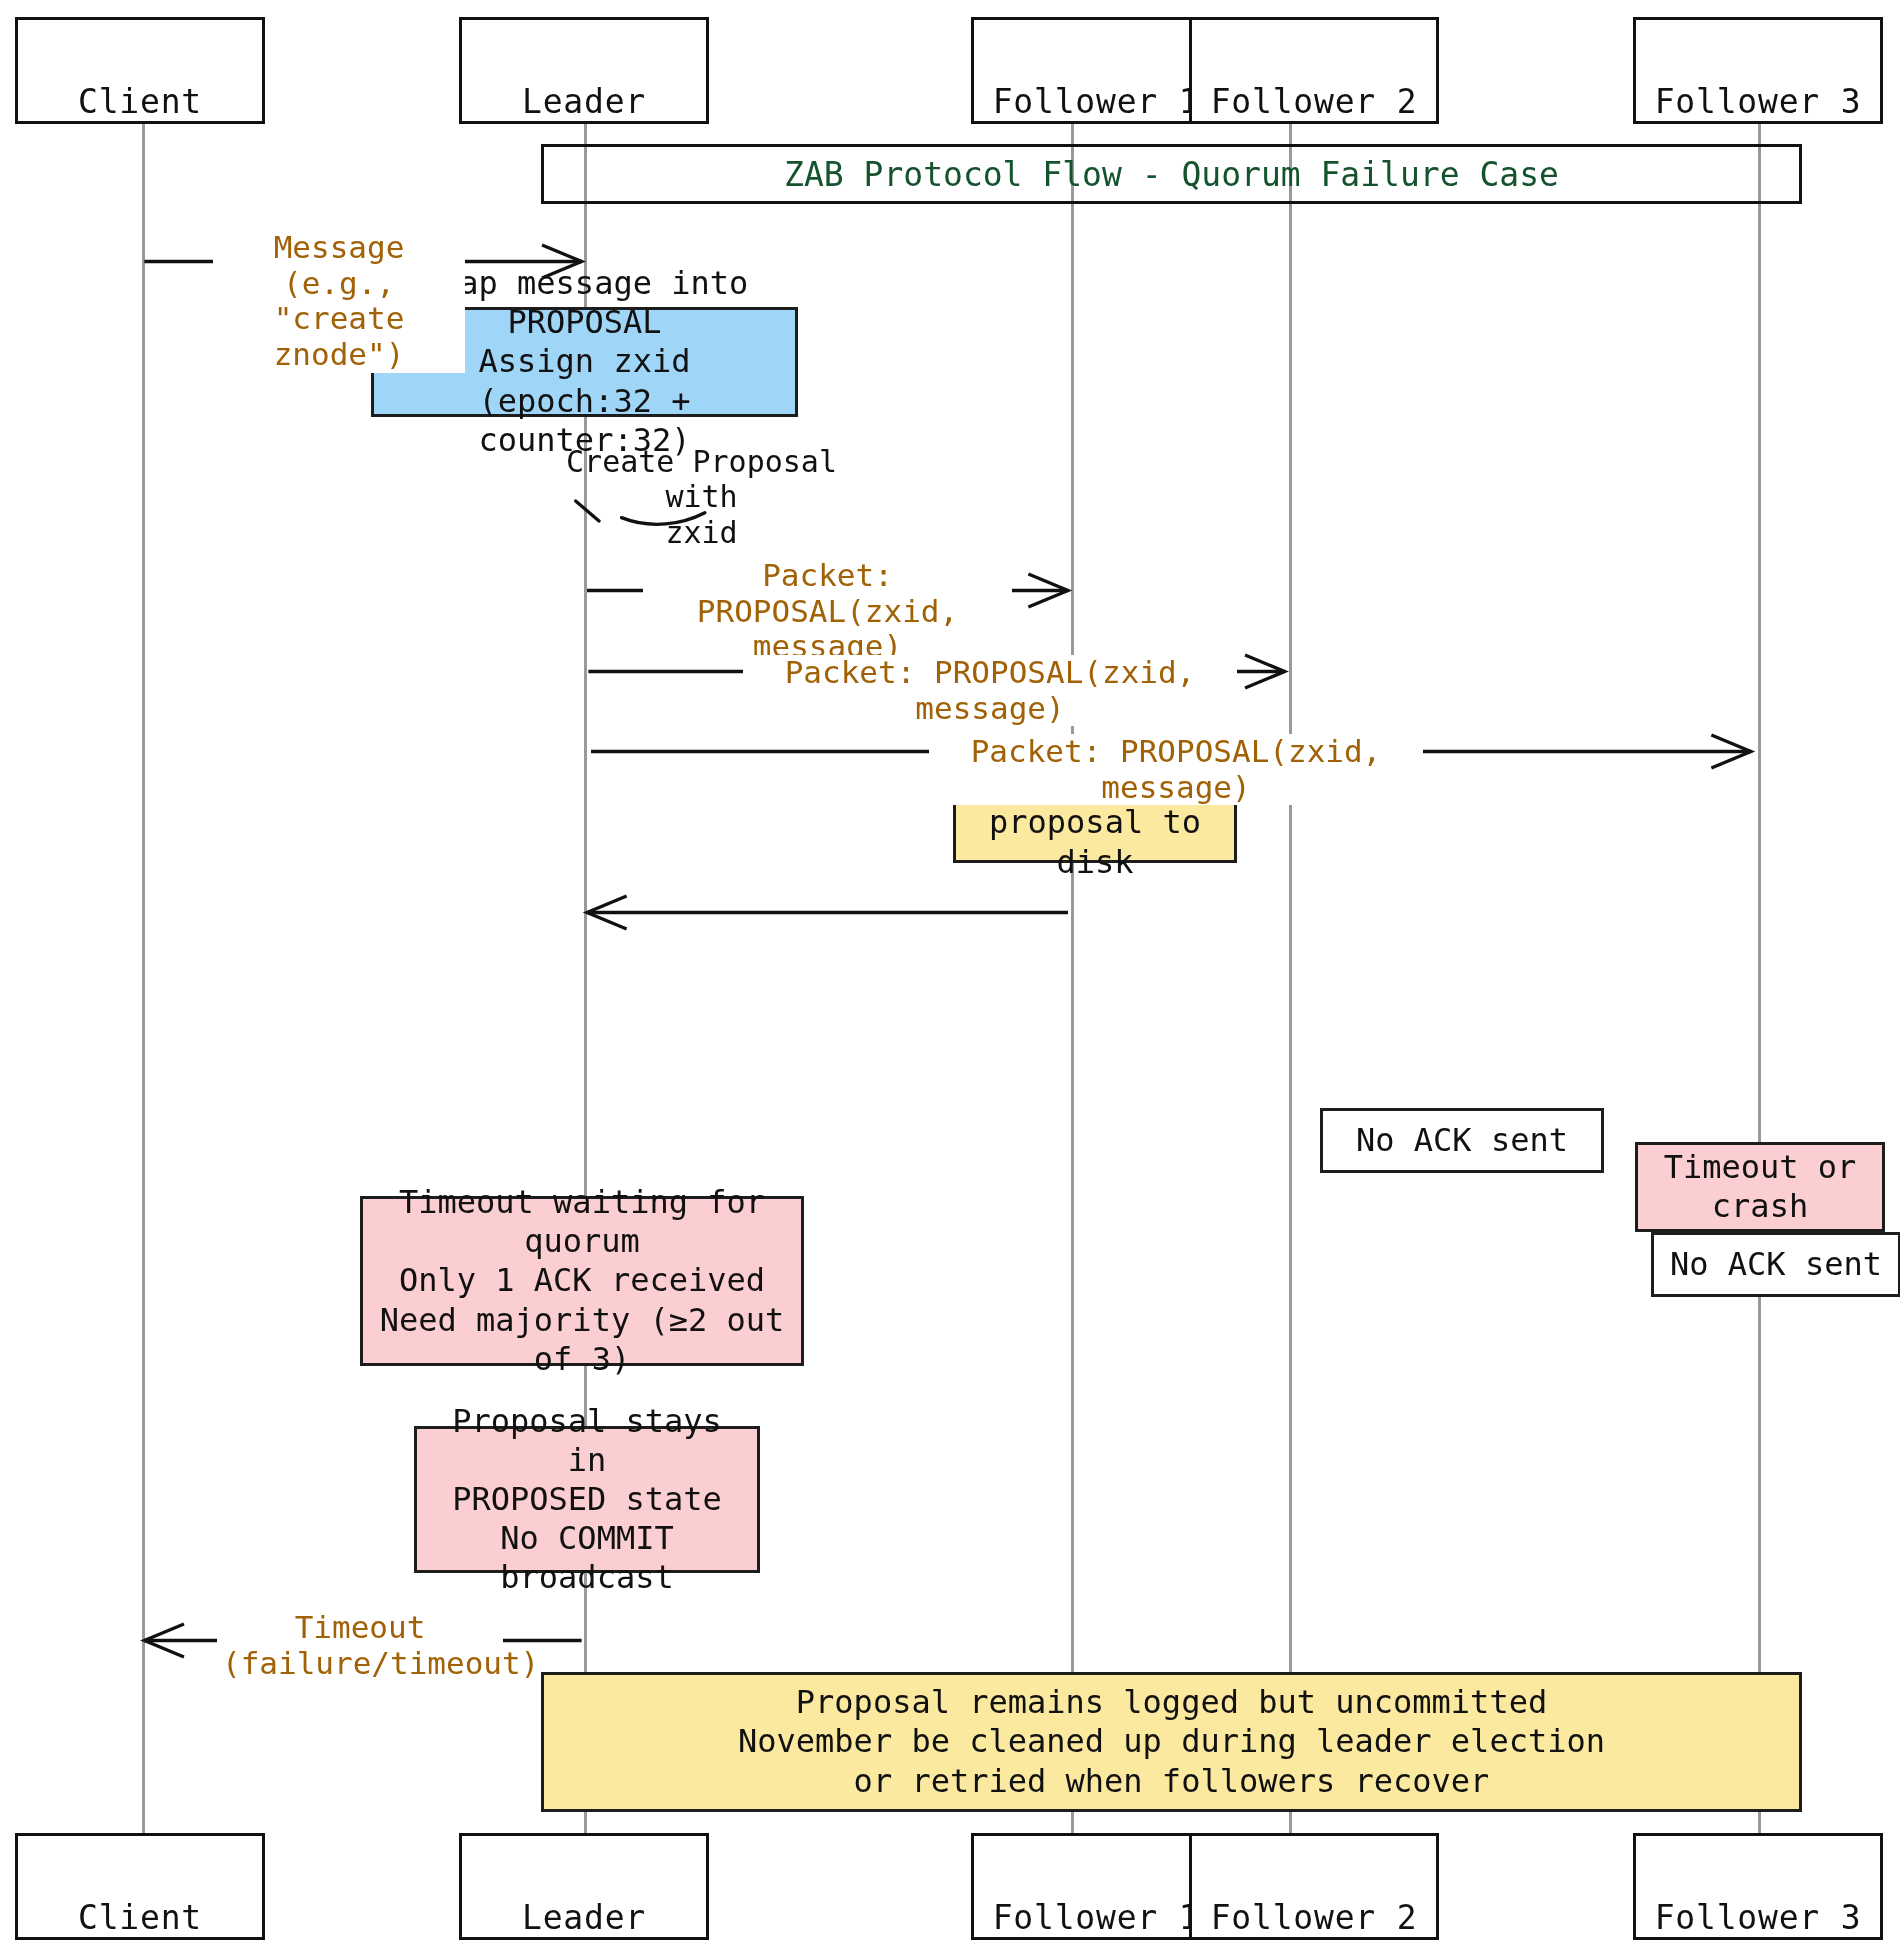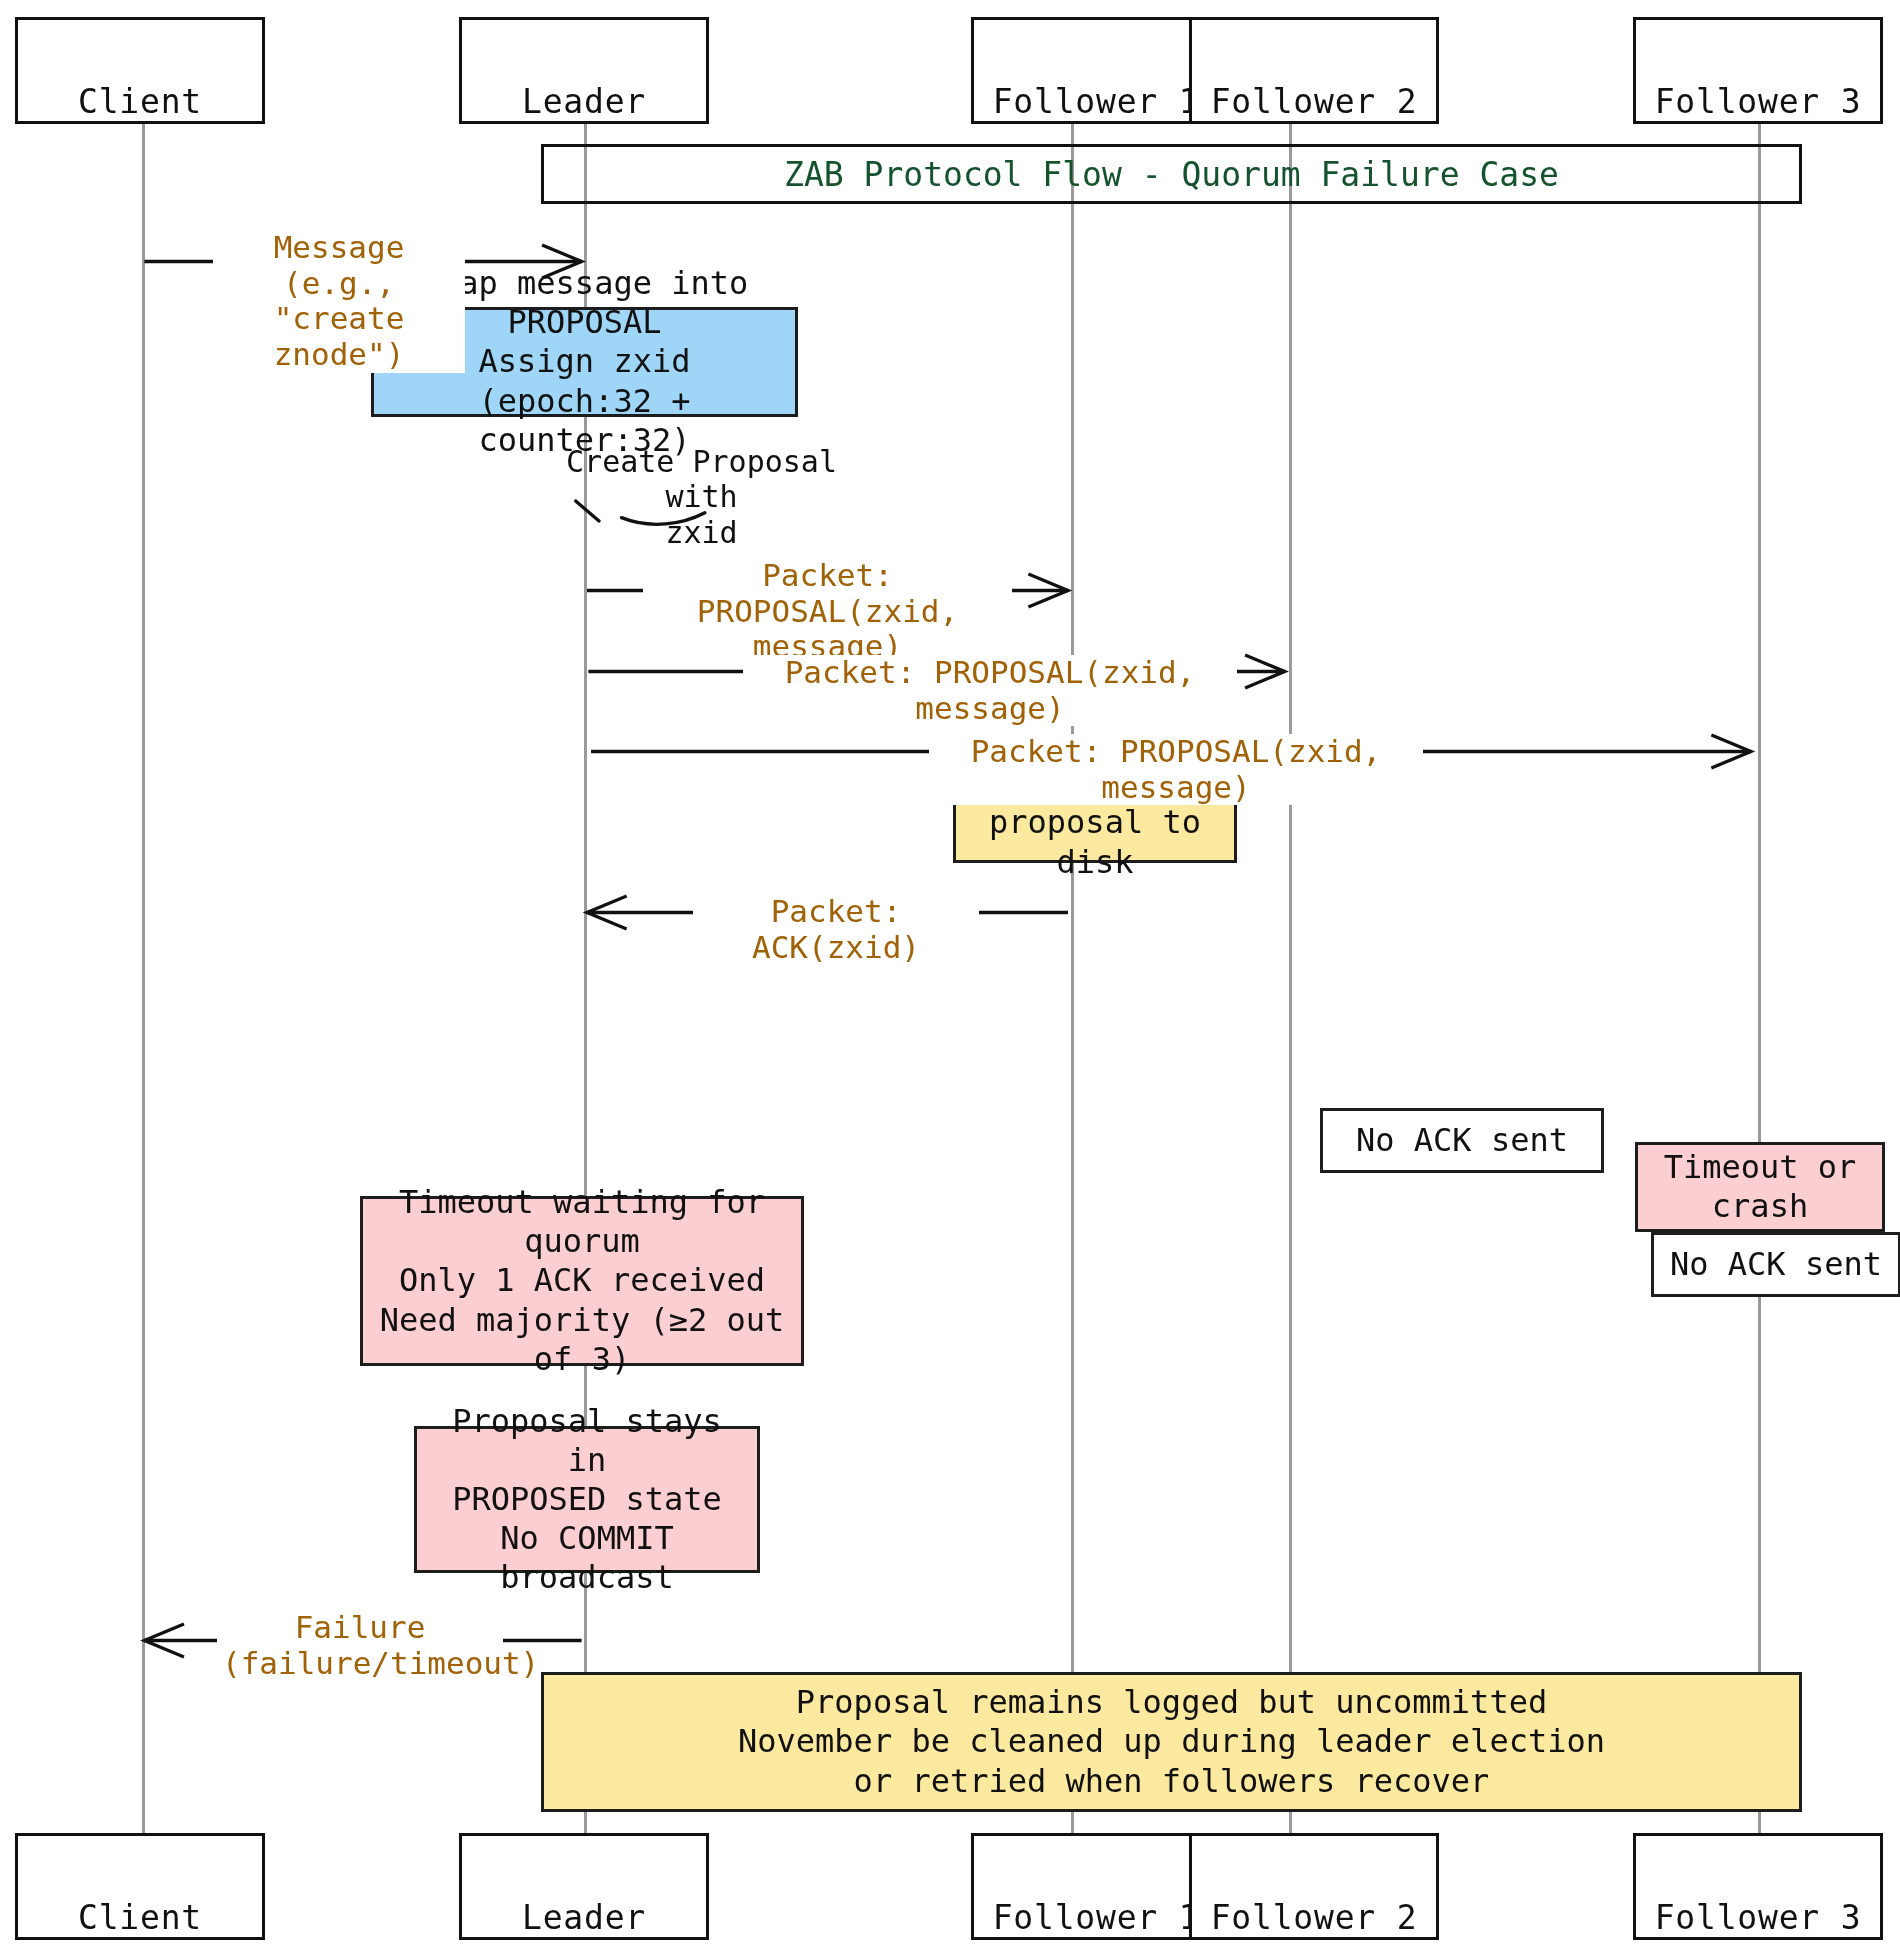--- a/index.html
+++ b/index.html
@@ -170,29 +170,28 @@
     </svg>
   </div>
   <div class="msg-label" style="left:929px;top:734px;width:484px">Packet: PROPOSAL(zxid, message)</div>
 
   <div class="msg" style="left:584px;top:896px;width:487px;height:33px">
     <svg width="487" height="33" viewBox="0 0 583 40">
       <line x1="0" y1="20" x2="583" y2="20" stroke="#111111" stroke-width="4"></line>
       <polyline points="48,0 0,20 48,40" fill="none" stroke="#111111" stroke-width="4"></polyline>
     </svg>
   </div>
-  <div class="msg-label" style="left:693px;top:894px;width:276px">Packet: ACK(zxid)</div>
 
   <div class="msg" style="left:142px;top:1624px;width:442px;height:33px">
     <svg width="442" height="33" viewBox="0 0 530 40">
       <line x1="0" y1="20" x2="530" y2="20" stroke="#111111" stroke-width="4"></line>
       <polyline points="48,0 0,20 48,40" fill="none" stroke="#111111" stroke-width="4"></polyline>
     </svg>
   </div>
-  <div class="msg-label" style="left:217px;top:1610px;width:276px">Failure
+  <div class="msg-label" style="left:217px;top:1610px;width:276px">Timeout
 (failure/timeout)</div>
 
   <div class="note blue" style="left:371px;top:307px;width:427px;height:110px">
     <span>Wrap message into PROPOSAL
 Assign zxid (epoch:32 +
 counter:32)</span>
   </div>
 
   <div class="note yellow" style="left:953px;top:783px;width:284px;height:80px">
     <span>Write proposal to

